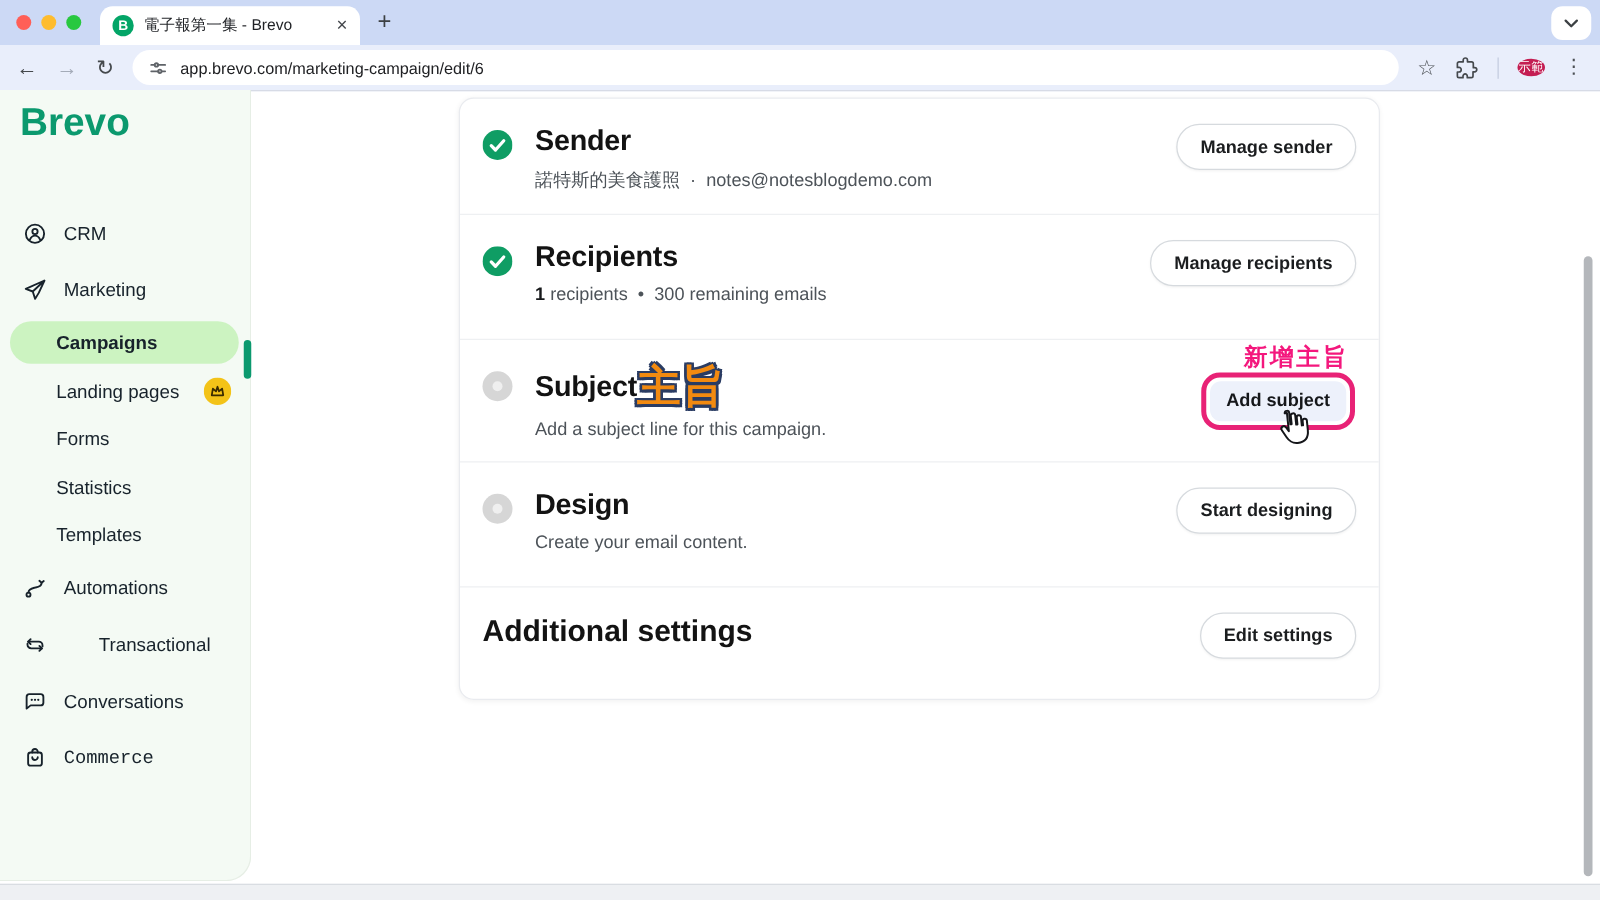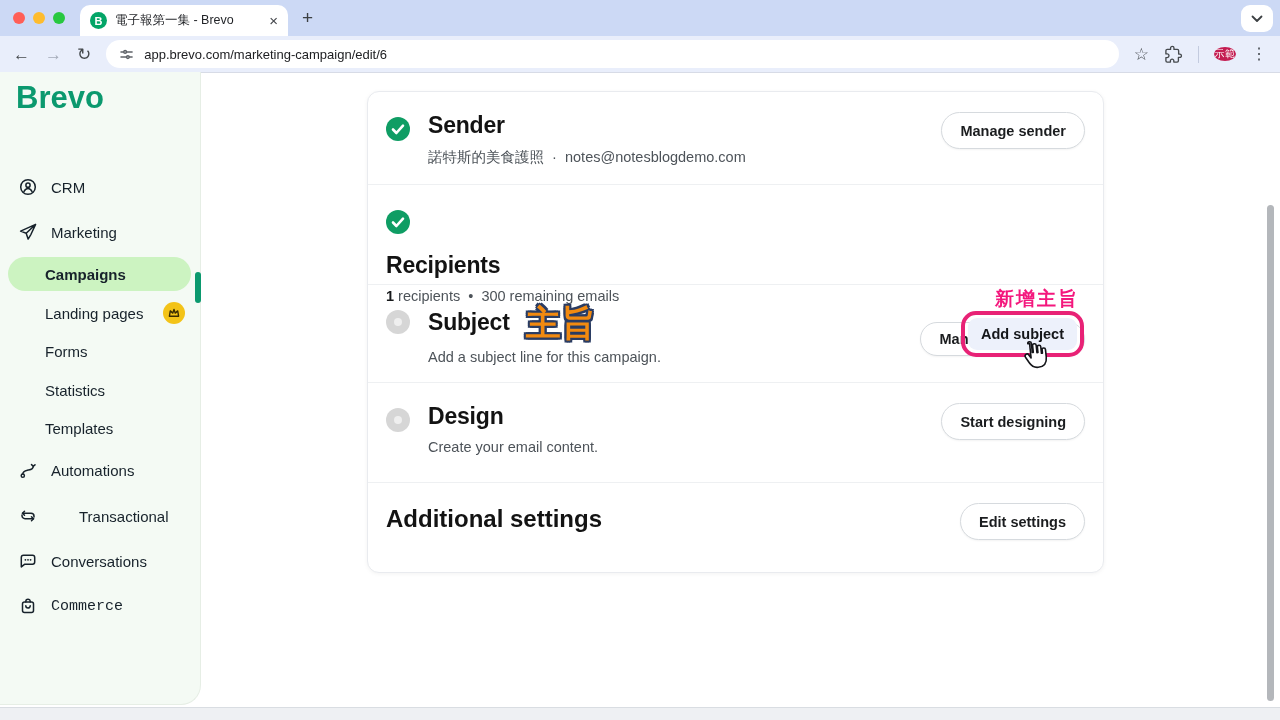--- a/index.html
+++ b/index.html
@@ -43,36 +43,36 @@
     gap:13px; font-size:15px; color:#17222b; padding-left:10px; border-radius:17px; }
   .nav-item .ic { width:20px; height:20px; flex:none; color:#17222b; }
   .nav-item.sub { padding-left:37px; }
   .nav-item.active { background:#ccf3c1; font-weight:700; }
   .active-bar { position:absolute; left:195px; top:200px; width:6px; height:31px;
     background:#0b996e; border-radius:4px; }
   .badge { width:22px; height:22px; margin-left:auto; margin-right:6px; flex:none; }
 
   
   .card { position:absolute; left:367px; top:78px; width:737px; height:482px; background:#fff;
-    border:1px solid #e9ebef; border-radius:12px; box-shadow:0 1px 4px rgba(0,0,0,.05);margin-top:13px; }
+    border:1px solid #e9ebef; border-radius:12px; box-shadow:0 1px 4px rgba(0,0,0,.05); }
   .row { position:absolute; left:0; width:735px; display:flex; gap:18px; padding:20px 18px 0 18px; }
   .row.bordered { border-top:1px solid #eef0f2; }
-  .r1{ top:0; height:92px; } .r2{ top:92px; height:100px;flex-direction:column; } .r3{ top:192px; height:98px; }
+  .r1{ top:0; height:92px; } .r2{ top:92px; height:100px; } .r3{ top:192px; height:98px; }
   .r4{ top:290px; height:100px; } .r5{ top:390px; height:91px; }
   .status-ic { width:24px; height:24px; margin-top:5px; flex:none; }
   .circle-todo { width:24px; height:24px; border-radius:50%; background:#d6d6d6; position:relative; }
   .circle-todo::after { content:""; position:absolute; left:8px; top:8px; width:8px; height:8px;
     border-radius:50%; background:#efefef; }
   .step-title { font-size:23px; font-weight:600; color:#131313; letter-spacing:-.2px; }
   .step-sub { margin-top:9px; font-size:14.5px; color:#4d5359; }
   .step-sub b { color:#17191b; }
   .btn { margin-left:auto; background:#fff; border:1px solid #d6dade; border-radius:19px;
     padding:8px 18px; font-size:14.5px; font-weight:700; color:#1b1d1f;
     box-shadow:0 1px 2px rgba(0,0,0,.05); white-space:nowrap; height:37px; cursor:pointer; }
-  .title-row { display:flex; align-items:center; gap:16px; }
+  .title-row { display:flex; align-items:center; }
   .stamp { font-size:35px; font-weight:900; color:#f28a10; line-height:1;
     text-shadow:-2px -2px 0 #2a3c63, 2px -2px 0 #2a3c63, -2px 2px 0 #2a3c63, 2px 2px 0 #2a3c63,
       -2px 0 0 #2a3c63, 2px 0 0 #2a3c63, 0 -2px 0 #2a3c63, 0 2px 0 #2a3c63; }
   .callout { position:absolute; right:24px; top:1px; font-size:19px; font-weight:800; color:#f4177d;
     letter-spacing:2px; white-space:nowrap;
     text-shadow:-1.5px -1.5px 0 #fff, 1.5px -1.5px 0 #fff, -1.5px 1.5px 0 #fff, 1.5px 1.5px 0 #fff,
       0 -1.5px 0 #fff, 0 1.5px 0 #fff, -1.5px 0 0 #fff, 1.5px 0 0 #fff; }
   .add-wrap { position:absolute; right:19px; top:26px; border:4px solid #e82276; border-radius:15px;
     padding:3px; background:transparent; }
   .add-btn { background:#edf1fb; border:none; border-radius:9px; padding:8px 13px;

